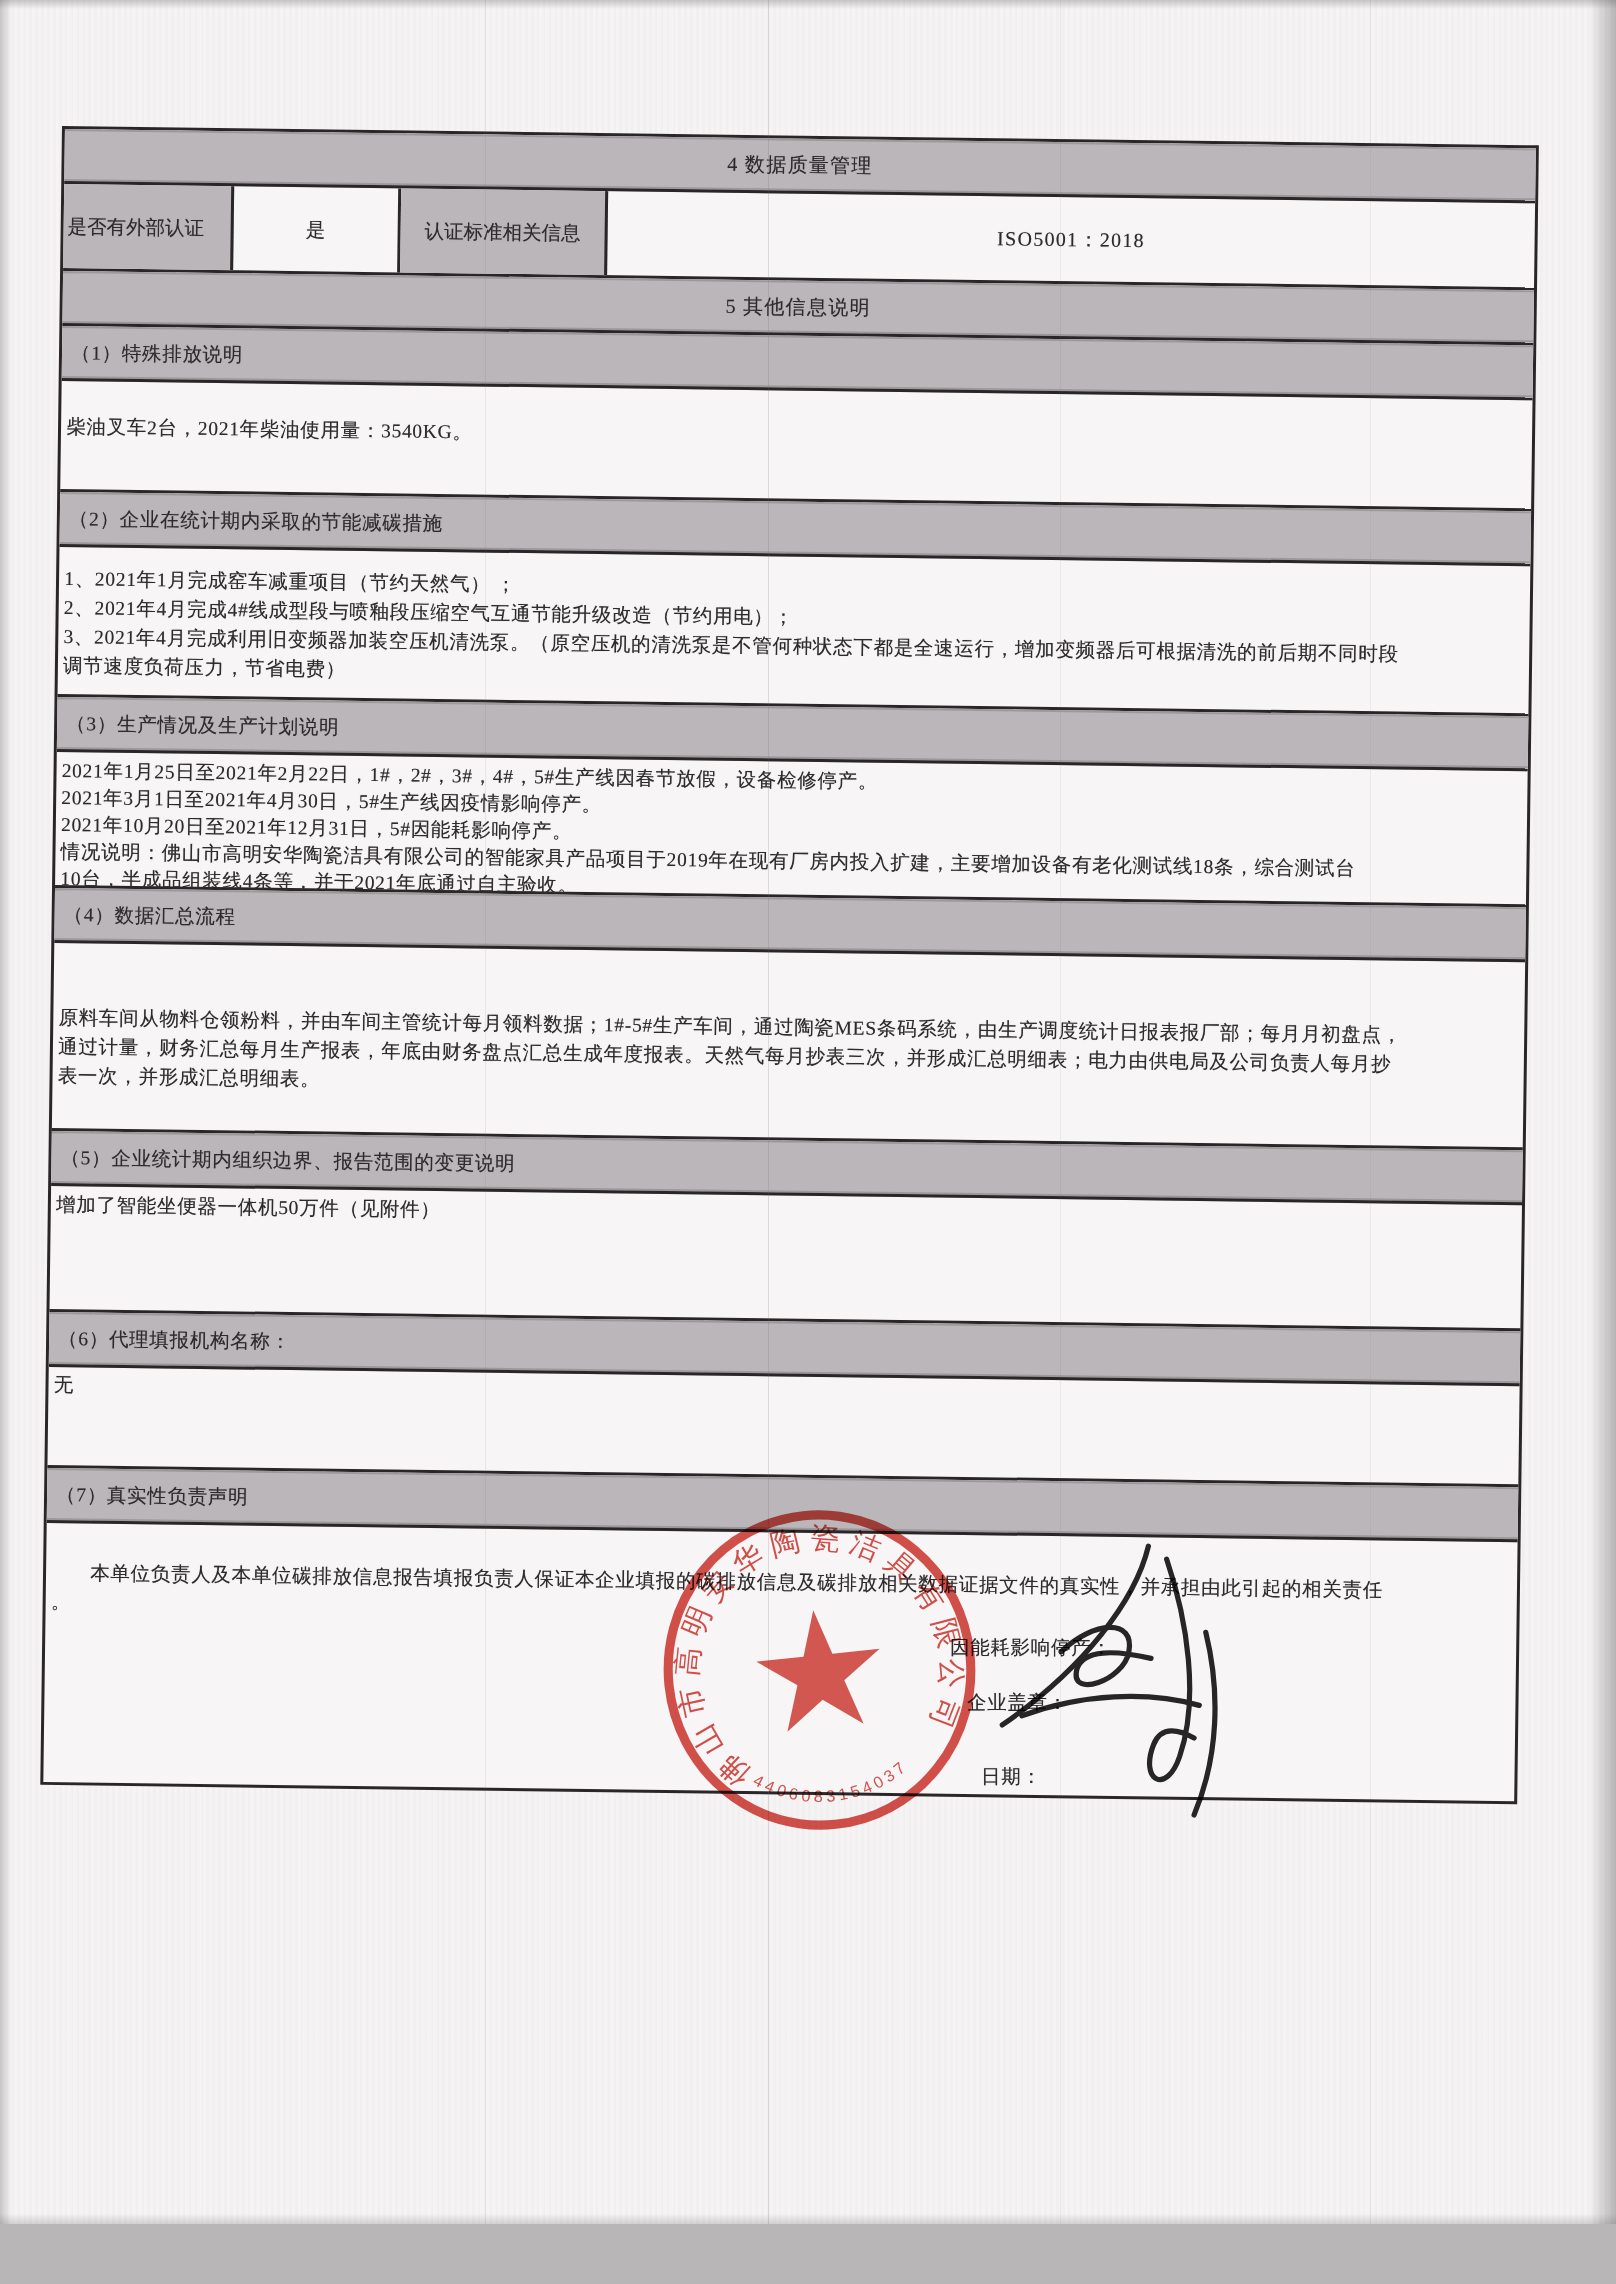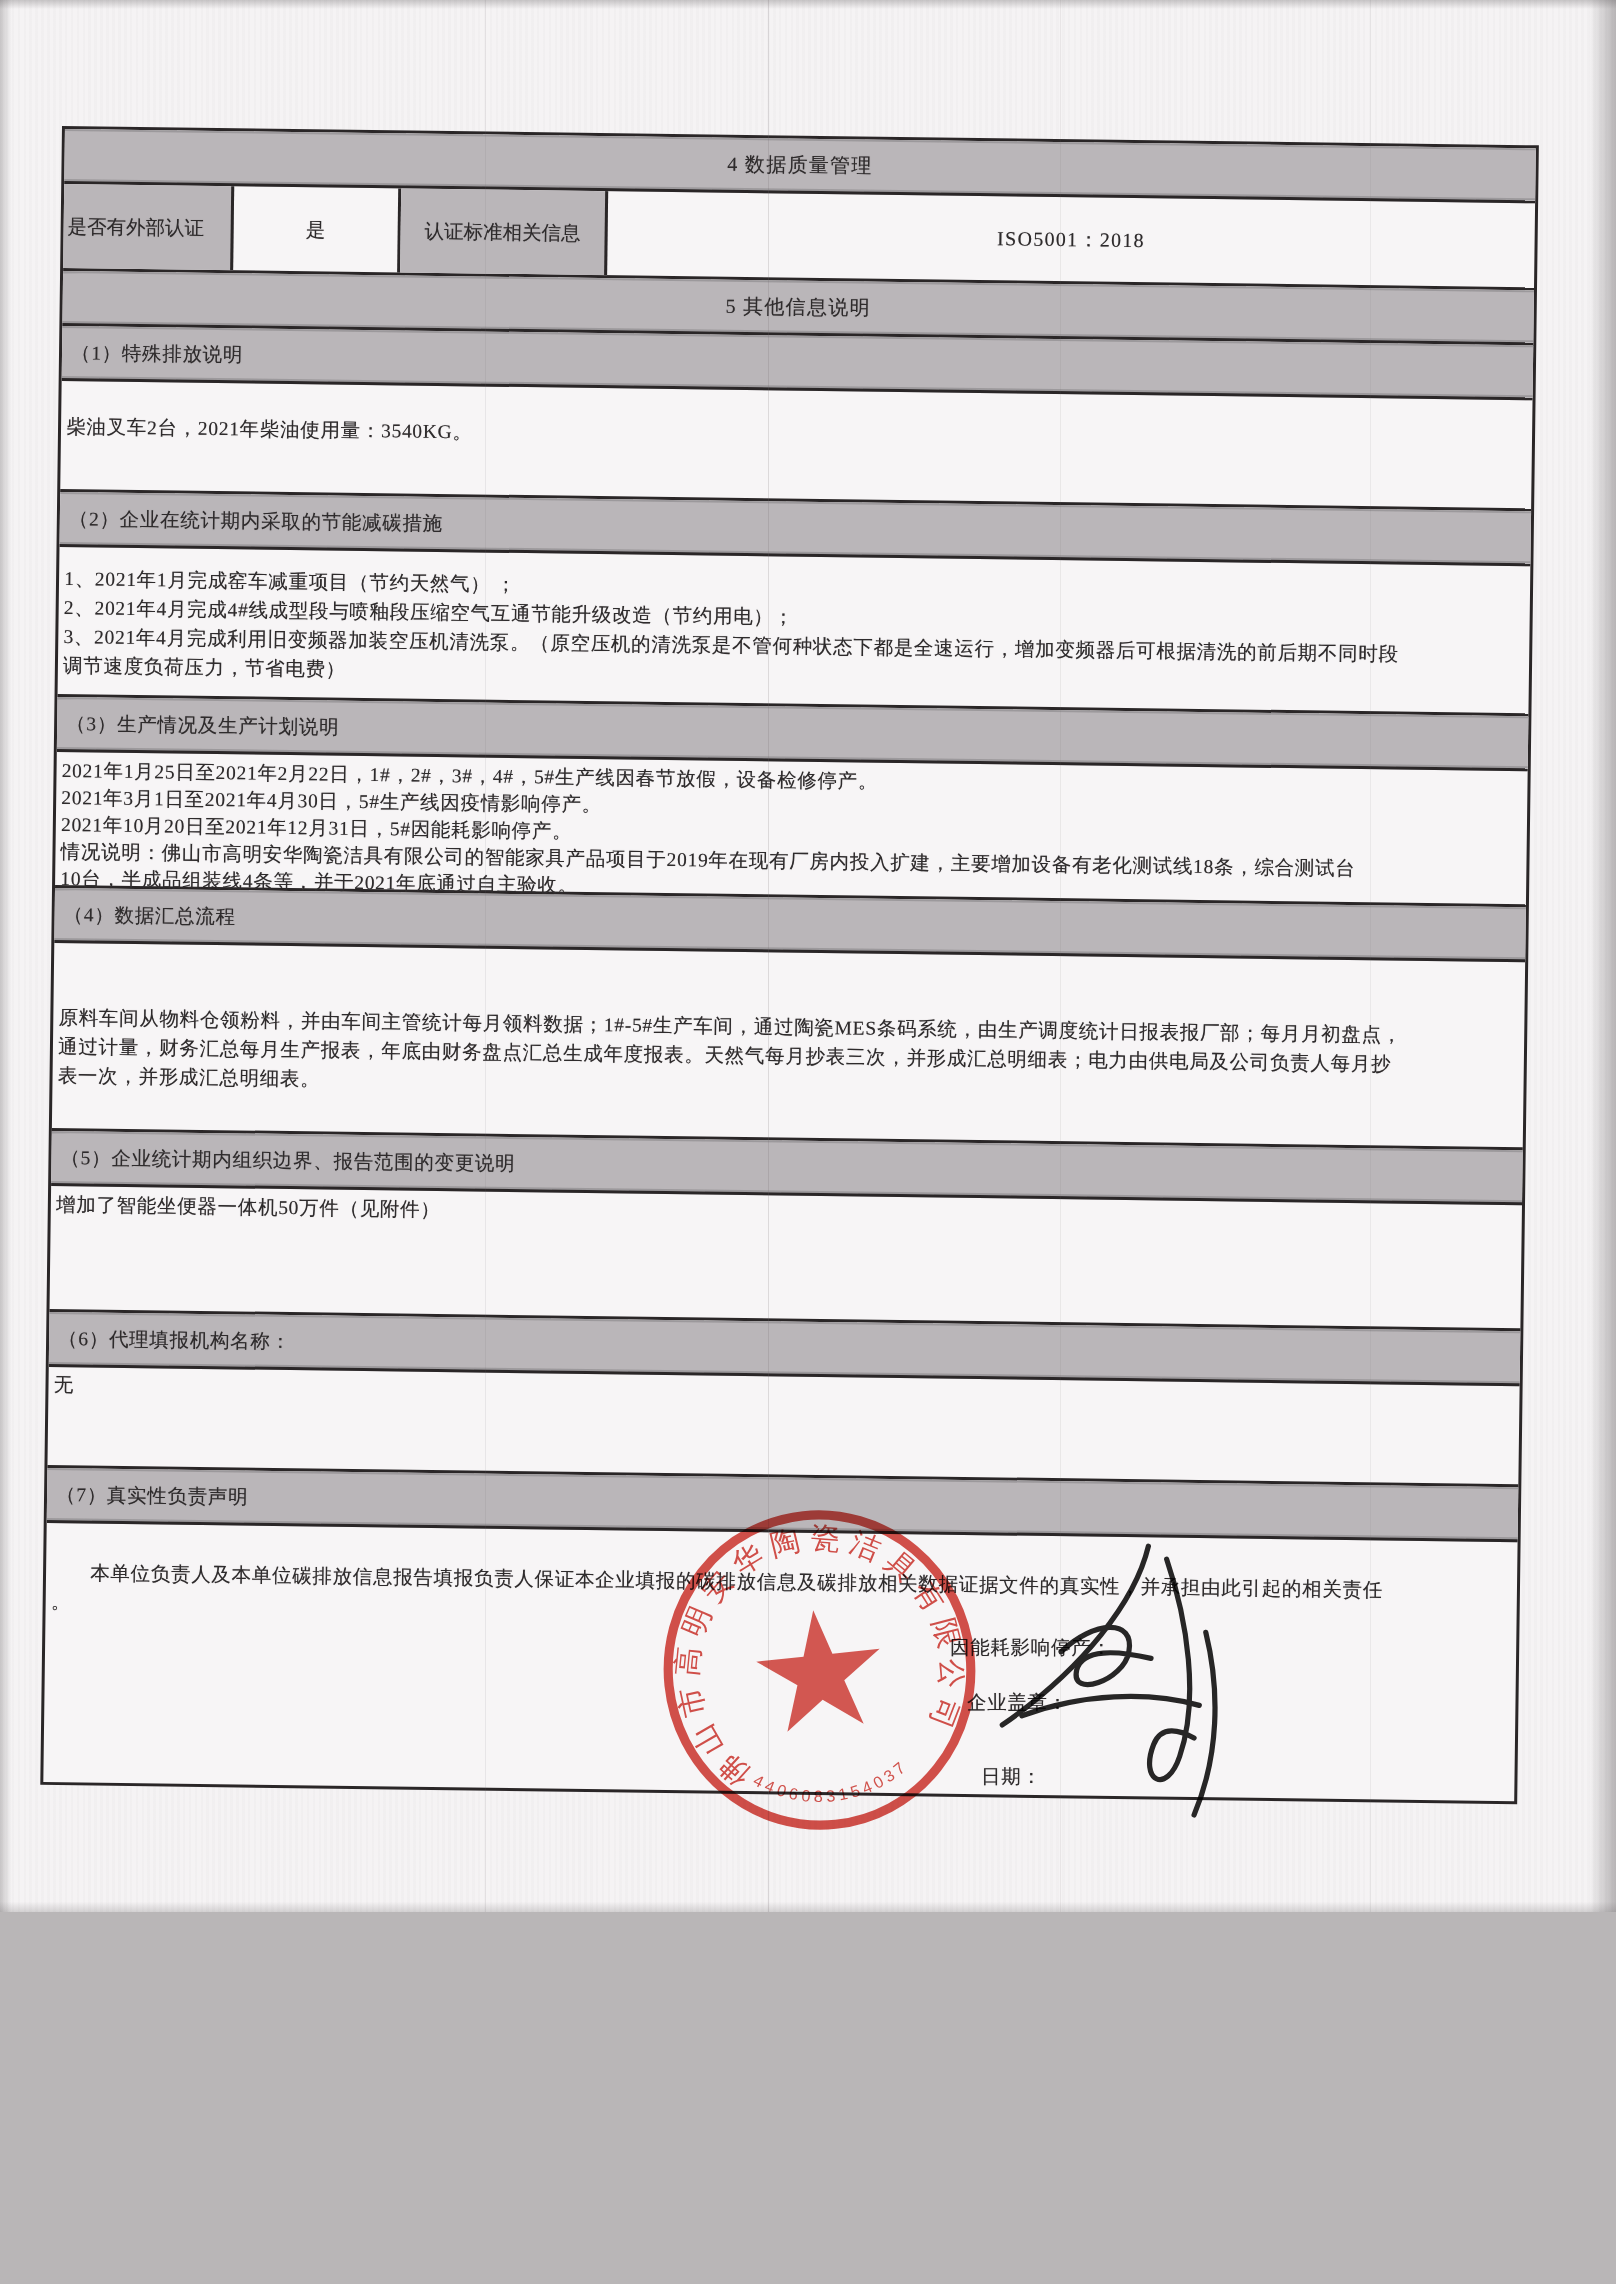--- a/index.html
+++ b/index.html
@@ -1,16 +1,16 @@
 <!DOCTYPE html>
 <html style="font-size:10.4px"><head>
 <meta charset="utf-8">
 <style>
   html,body{margin:0;padding:0;background:#b9b6b7;}
-  .canvas{position:relative;width:1616px;height:1912px;overflow:hidden;
+  .canvas{position:relative;width:1616px;height:2224px;overflow:hidden;
           font-family:"Liberation Serif","DejaVu Serif",serif;color:#2e2b2c;}
   .sheet{position:absolute;inset:0;background:#f5f3f4;}
   .sheet::before{content:"";position:absolute;inset:0;pointer-events:none;
       background:
         linear-gradient(90deg, rgba(90,86,88,.28) 0, rgba(90,86,88,0) 11.7px),
         linear-gradient(270deg, rgba(90,86,88,.40) 0, rgba(90,86,88,0) 27px),
         linear-gradient(180deg, rgba(90,86,88,.30) 0, rgba(90,86,88,0) 9px),
         linear-gradient(0deg,  rgba(90,86,88,.22) 0, rgba(90,86,88,0) 10.4px),
         repeating-linear-gradient(90deg, rgba(0,0,0,.015) 0 2.6px, rgba(0,0,0,0) 2.6px 5.9px);}
   

